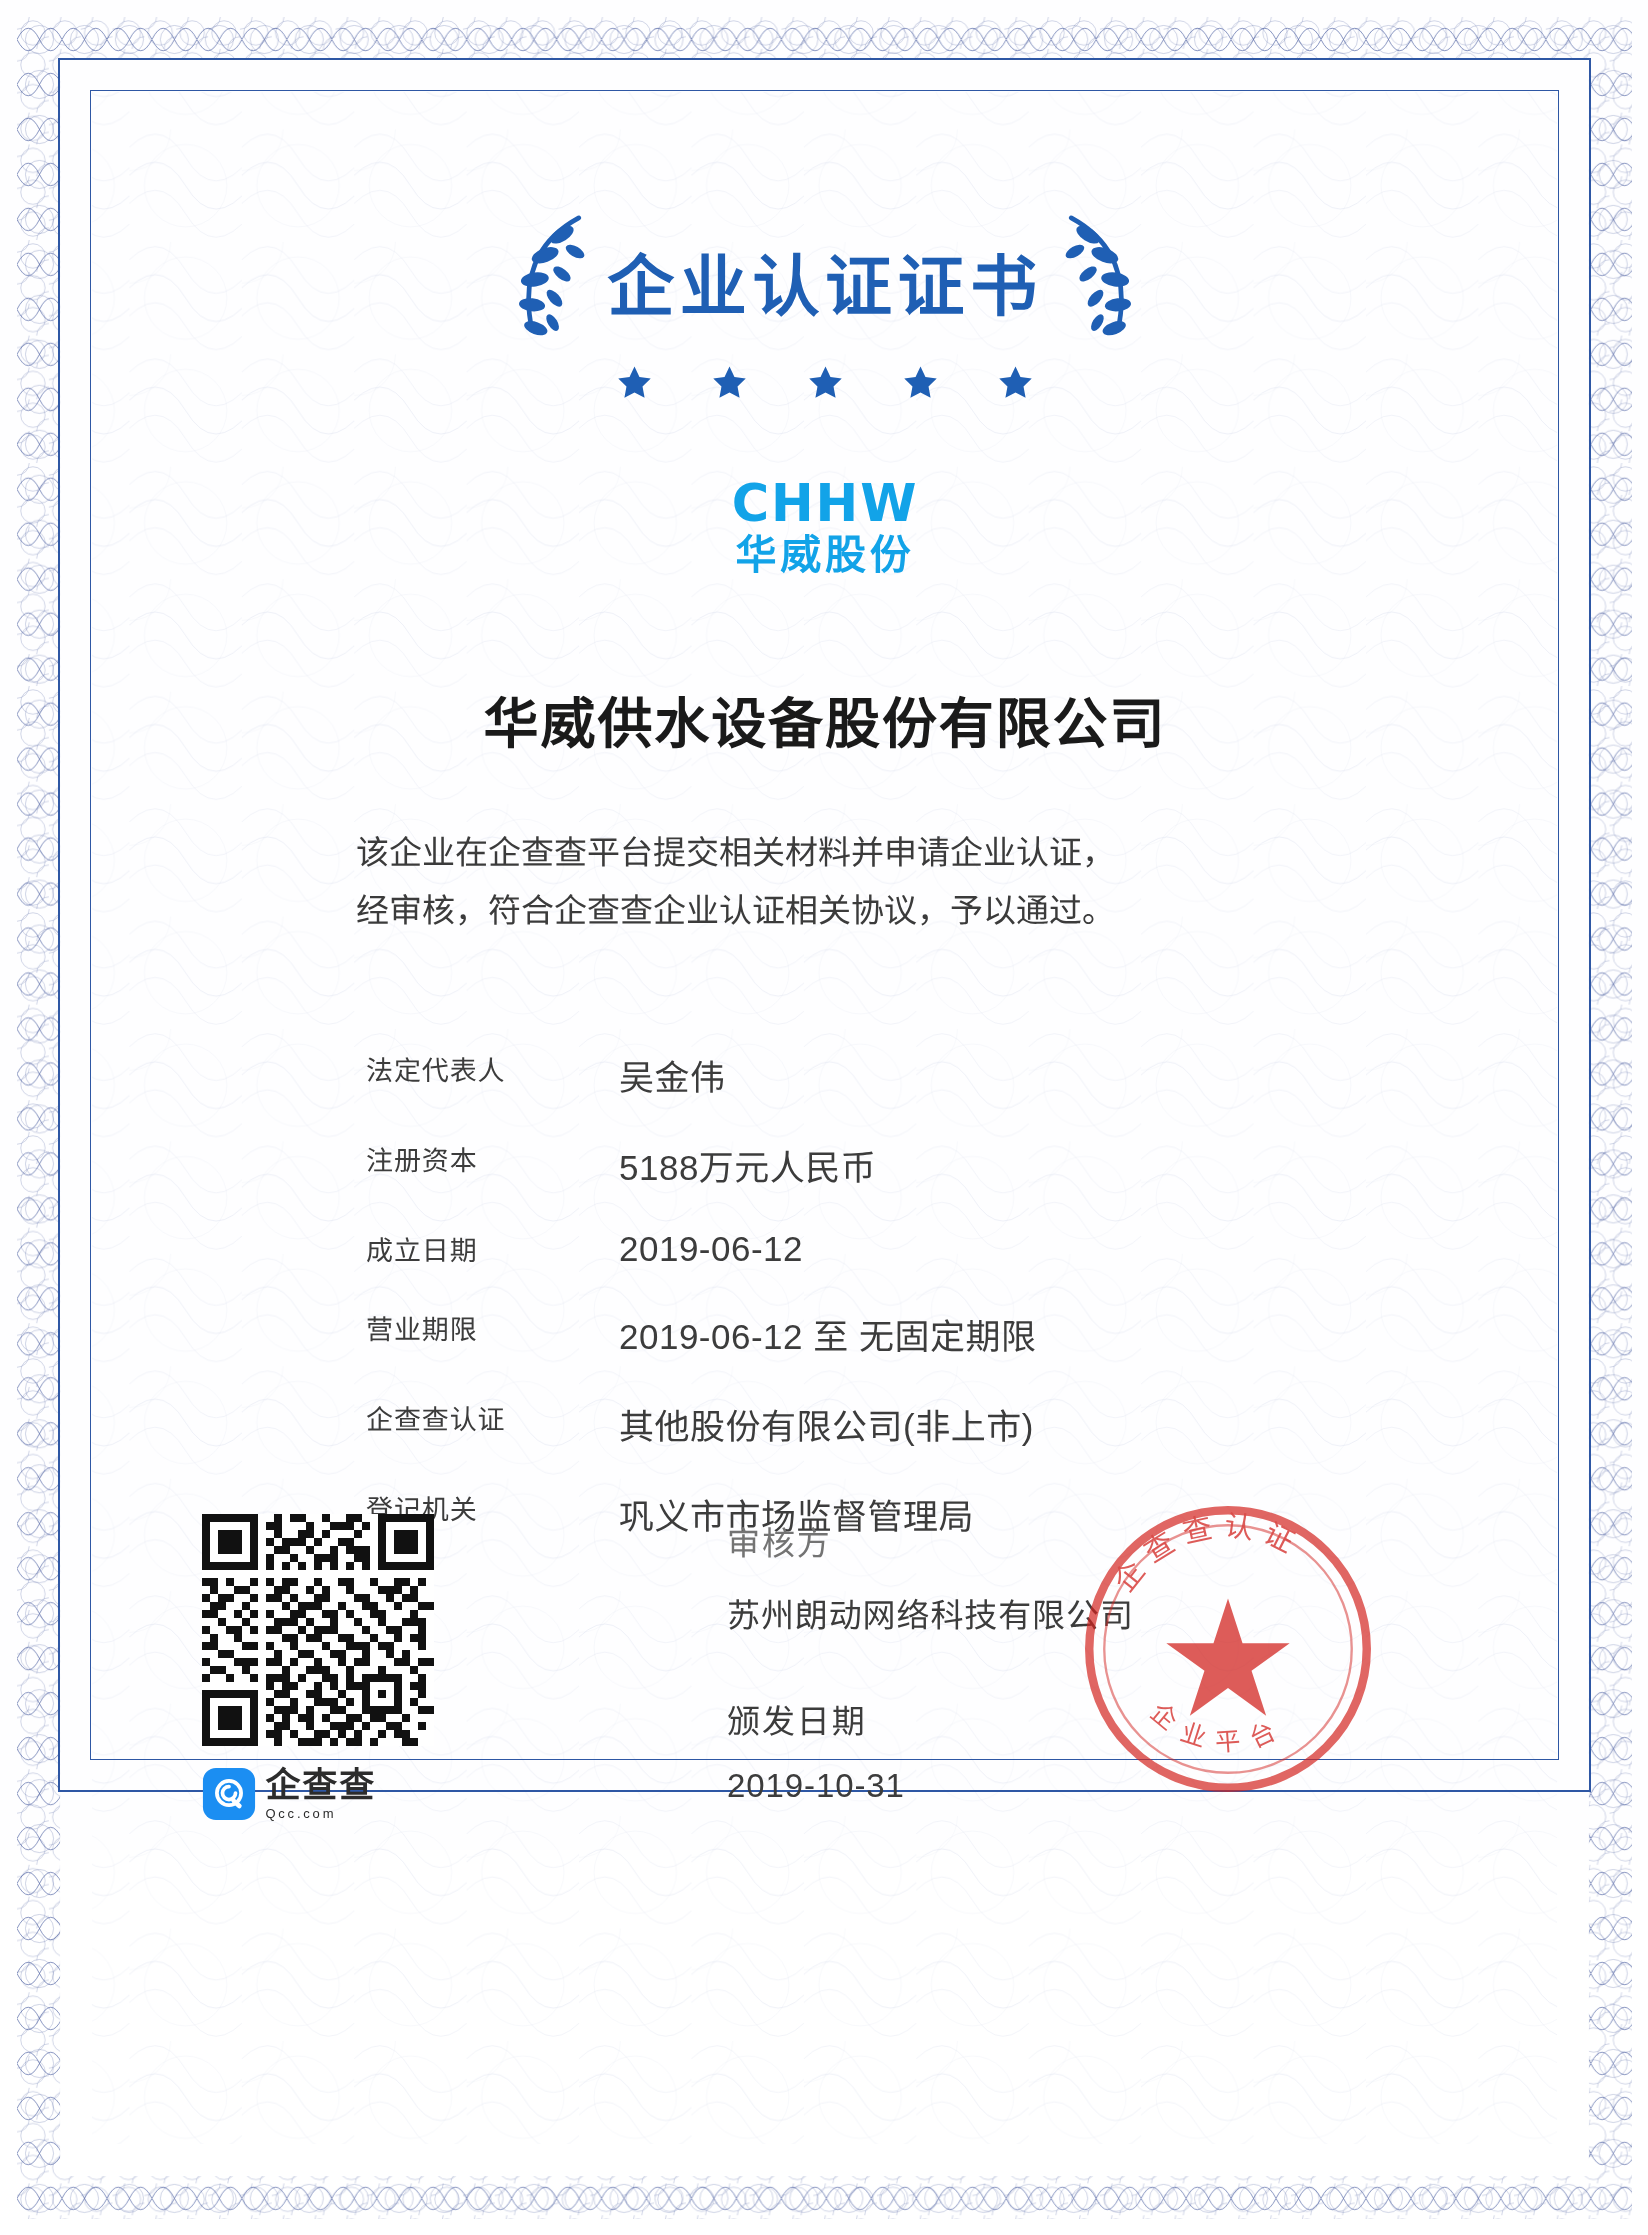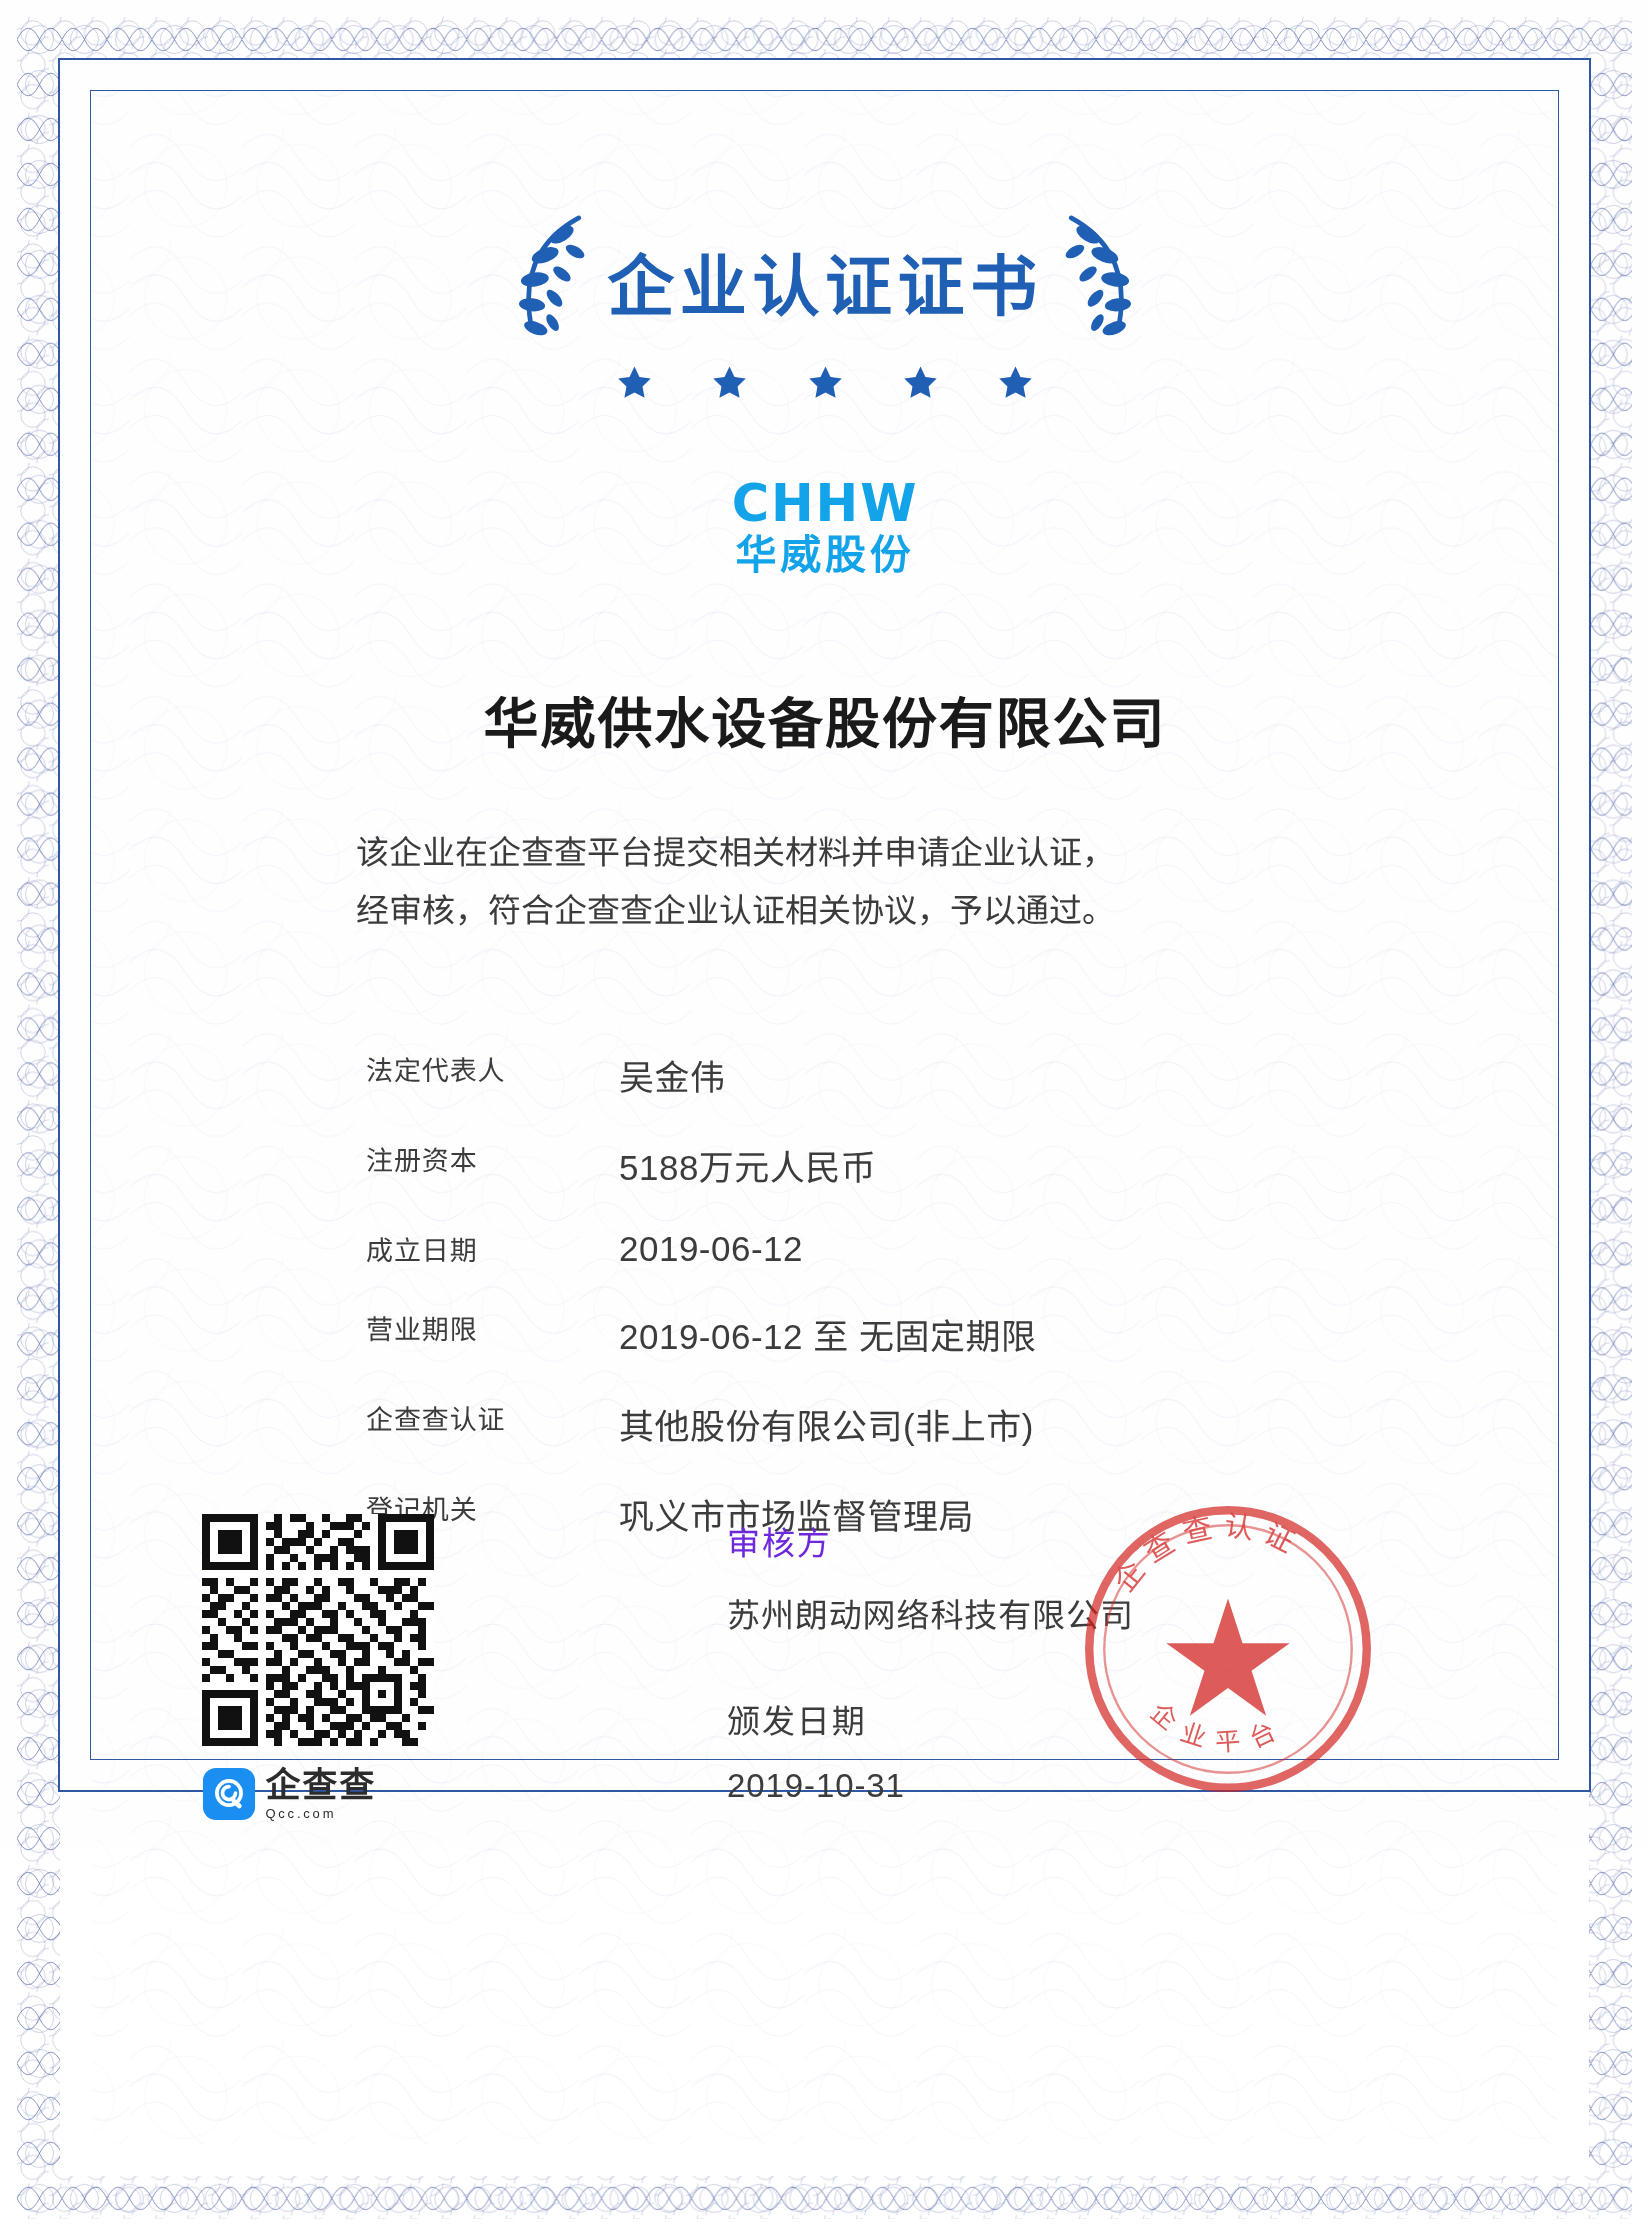--- a/index.html
+++ b/index.html
@@ -200,21 +200,21 @@
 
   
   .issuer {
     position: absolute;
     left: 586px;
     top: 1405px;
     width: 600px;
   }
   .issuer-label {
     font-size: 33px;
-    color: #6d28d9;
+    color: #737373;
     letter-spacing: 1.9px;
   }
   .issuer-value {
     font-size: 33px;
     color: #3c3c3c;
     letter-spacing: 0.9px;
     margin-top: 24px;
   }
   .issue-date-label {
     font-size: 33px;

